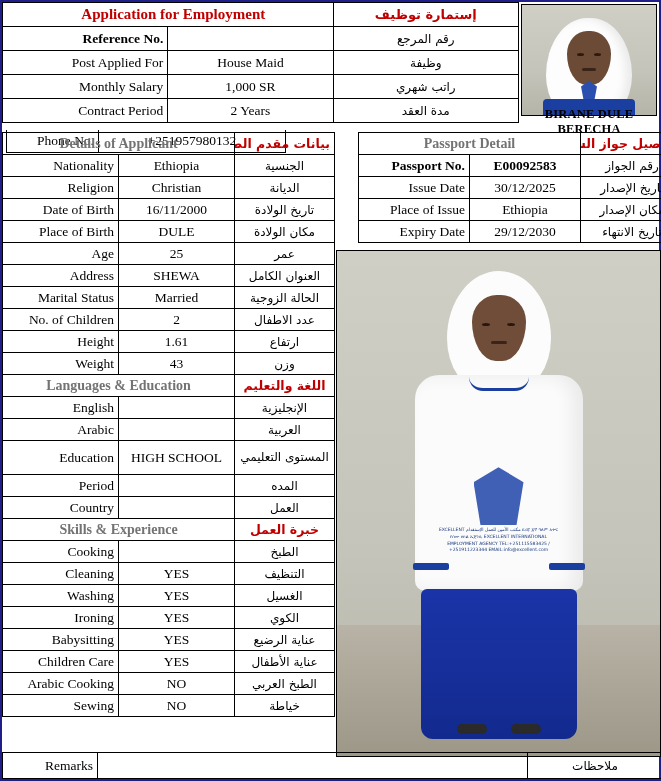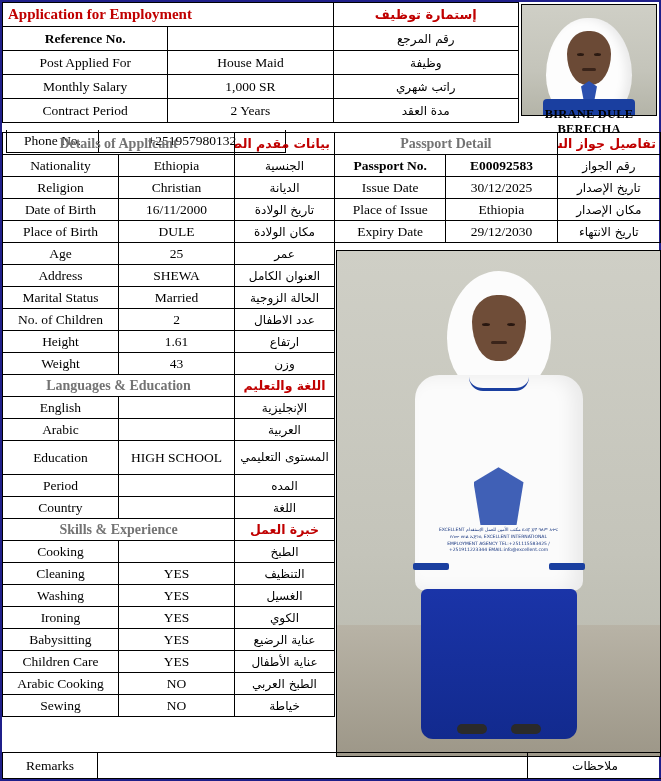--- a/index.html
+++ b/index.html
@@ -28,21 +28,21 @@
   }
   td {
     border: 1px solid #000;
     font-size: 13.5px;
     height: 22px;
     padding: 1px 4px;
     vertical-align: middle;
     white-space: nowrap;
     overflow: hidden;
   }
-  .lbl { text-align: center; }
+  .lbl { text-align: right; }
   .val { text-align: center; }
   .ar  { text-align: center; font-family: "DejaVu Sans", sans-serif; font-size: 12px; direction: rtl; margin-left: 40px; }
   .bold { font-weight: bold; }
   .section {
     color: #737373;
     font-weight: bold;
     text-align: center;
     font-size: 14px;
   }
   .section-ar {
@@ -58,22 +58,22 @@
   .hdr {
     position: absolute;
     left: 0; top: 0;
     width: 517px;
   }
   .hdr td { height: 24px; }
   .title-en {
     color: #c00000;
     font-weight: bold;
     font-size: 15px;
-    text-align: left;
-    padding-left: 5px;
+    text-align: center;
+    padding-left: 15px;
   }
   .title-ar {
     color: #c00000;
     font-weight: bold;
     font-family: "DejaVu Sans", sans-serif;
     font-size: 13px;
     text-align: center;
     direction: rtl;
   }
 
@@ -102,20 +102,21 @@
     left: 0; top: 130px;
     width: 332px;
   }
   .leftcol td { height: 22px; }
 
   
   .rightcol {
     position: absolute;
     left: 332px; top: 130px;
     width: 327px;
+    padding-left: 24px;
   }
   .rightcol td { height: 22px; }
 
   
   .photo-body {
     position: absolute;
     left: 334px; top: 248px;
     width: 325px; height: 507px;
     border: 1px solid #000;
     overflow: hidden;
@@ -390,21 +391,21 @@
       </tr>
 
       <tr>
         <td class="lbl">Period</td>
         <td class="val"></td>
         <td class="ar">المده</td>
       </tr>
       <tr>
         <td class="lbl">Country</td>
         <td class="val"></td>
-        <td class="ar">اللغة</td>
+        <td class="ar">العمل</td>
       </tr>
 
       <tr>
         <td class="section" colspan="2">Skills &amp; Experience</td>
         <td class="section-ar">خبرة العمل</td>
       </tr>
       <tr>
         <td class="lbl">Cooking</td>
         <td class="val"></td>
         <td class="ar">الطبخ</td>

